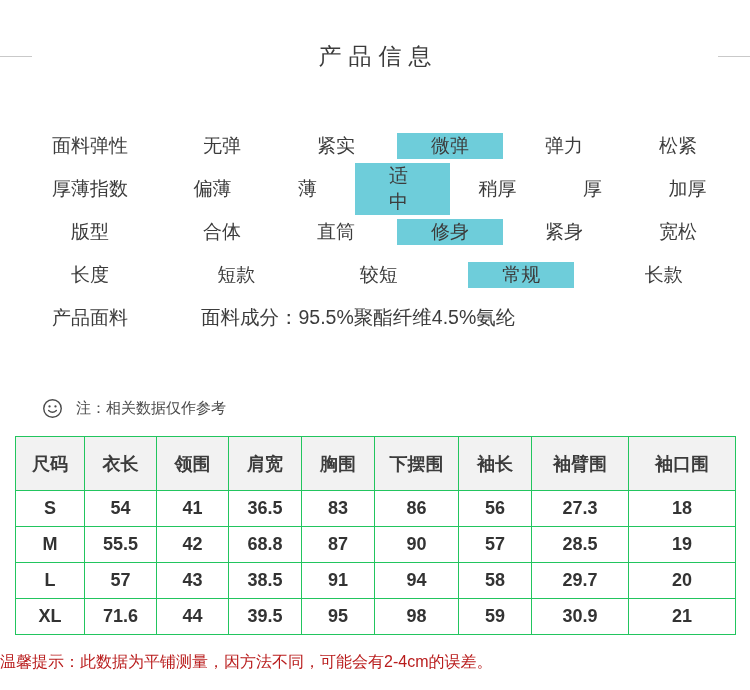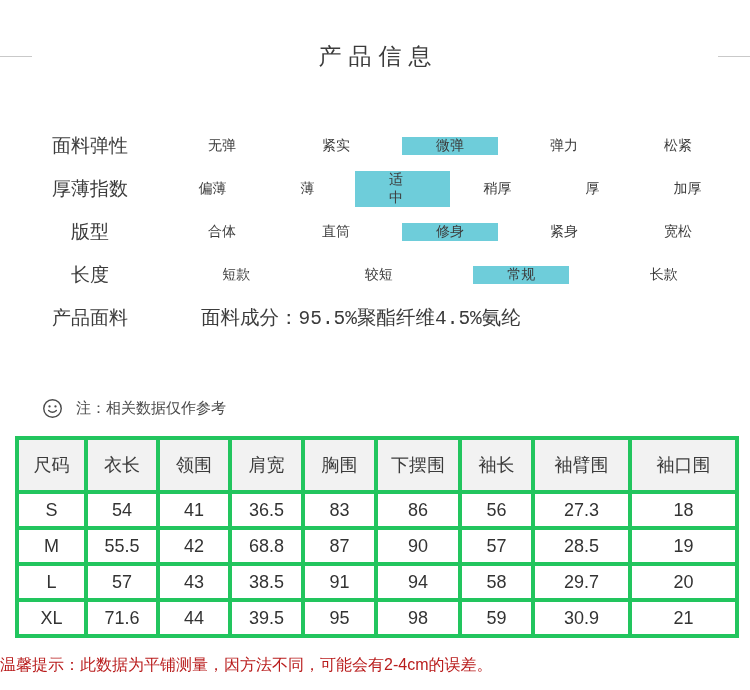--- a/index.html
+++ b/index.html
@@ -7,36 +7,36 @@
   body { font-family: "Liberation Sans", "DejaVu Sans", sans-serif; color: #3e3e3e; }
   .page { width: 750px; height: 690px; position: relative; background: #fff; }
 
   
   .title-row { margin-top: 40px; height: 32px; display: flex; align-items: center; justify-content: space-between; }
   .title-line { width: 32px; height: 1px; background: #c9c9c9; }
   .page-title { font-size: 23px; letter-spacing: 7px; color: #3c3c3c; margin: 0 16px 0 23px; font-weight: 400; }
 
   
   .attrs { margin: 52px 15px 0 15px; }
-  .attr-row { height: 43px; display: flex; align-items: center; font-family: Liberation Mono, monospace; }
+  .attr-row { height: 43px; display: flex; align-items: center; }
   .attr-label { width: 150px; text-align: center; font-size: 19px; color: #3c3c3c; flex: none; }
   .opts { flex: 1; display: flex; }
   .opt { flex: 1; display: flex; justify-content: center; align-items: center; }
-  .opt-text { font-size: 14px; color: #3c3c3c; padding: 3px 0; }
+  .opt-text { font-size: 19px; color: #3c3c3c; padding: 3px 0; }
   .opt-text.sel { background: #6ecdda; padding: 0 34px; }
   .fabric-value { font-size: 19.5px; color: #3c3c3c; margin-left: 36px; }
 
   
   .note { margin: 58px 0 0 42px; display: flex; align-items: center; height: 22px; }
   .note-icon { width: 21px; height: 21px; flex: none; }
   .note-text { font-size: 15px; color: #4a4a4a; margin-left: 13px; }
 
   
   .size-table { margin: 17px 15px 0 15px; border-collapse: collapse; table-layout: fixed; width: 720px; }
-  .size-table th, .size-table td { border: 4px solid #22c55e; text-align: center; font-weight: 400; }
+  .size-table th, .size-table td { border: 1px solid #22c55e; text-align: center; font-weight: 700; }
   .size-table th { height: 54px; background: #f2f2f2; font-size: 18px; color: #3c3c3c; }
   .size-table td { height: 36px; background: #ffffff; font-size: 18px; color: #333333; }
 
   
   .tip { margin-top: 16px; text-align: left; font-size: 16px; color: #b91c1c; height: 22px; line-height: 22px; }
 </style>
 </head>
 <body>
 
 <div class="page">

